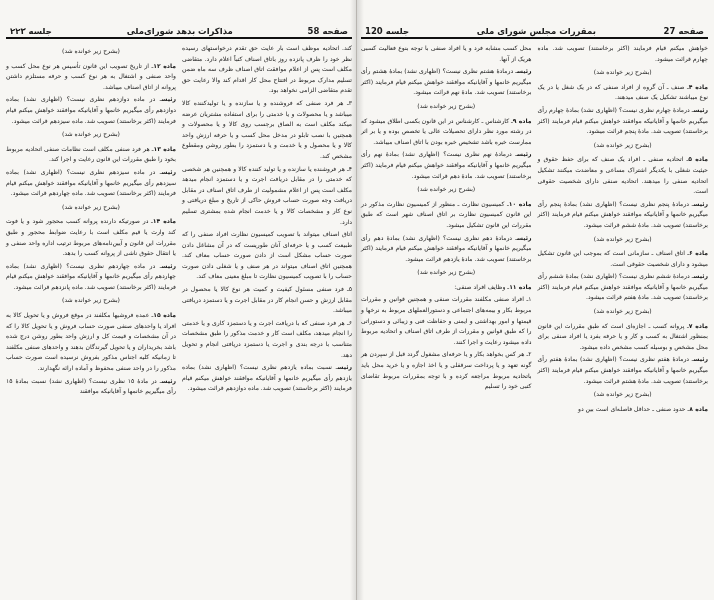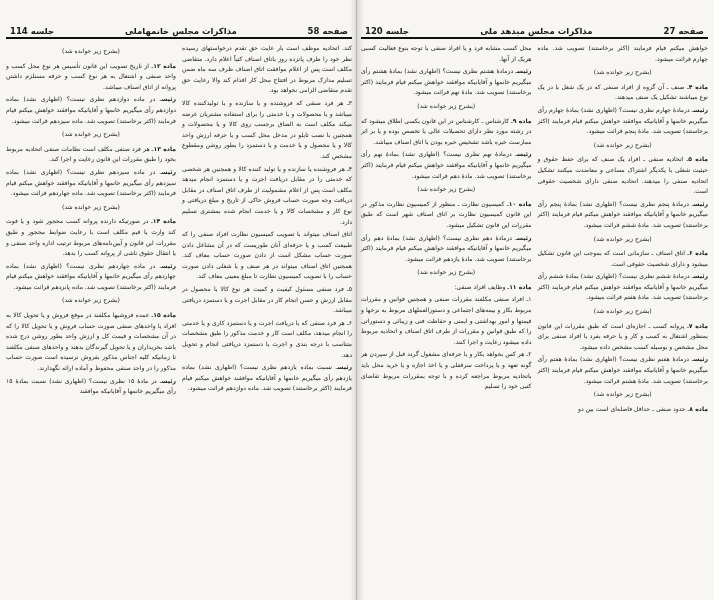--- a/index.html
+++ b/index.html
@@ -31,22 +31,22 @@
   .b { font-weight:bold; }
 </style>
 </head>
 <body>
 
 <div class="spread">
 
   <div class="page left">
     <div class="header">
       <span>صفحه 58</span>
-      <span>مذاکرات مجلس خانمها‌ملی</span>
-      <span>جلسه 114</span>
+      <span>مذاکرات بدهد شورای‌ملی</span>
+      <span>جلسه ۲۲۳</span>
     </div>
     <div class="cols">
       <div class="col">
           <div class="p">کند. اتحادیه موظف است بار عایت حق تقدم درخواستهای رسیده نظر خود را ظرف پانزده روز باتاق اصناف کتباً اعلام دارد. متقاضی مکلف است پس از اعلام موافقت اتاق اصناف ظرف سه ماه ضمن تسلیم مدارک مربوط در افتتاح محل کار اقدام کند والا رعایت حق تقدم متقاضی الزامی نخواهد بود.</div>
           <div class="p">۳ـ هر فرد صنفی که فروشنده و یا سازنده و یا تولیدکننده کالا میباشد و یا محصولات و یا خدمتی را برای استفاده مشتریان عرضه میکند مکلف است به الصاق برچسب روی کالا و یا محصولات و همچنین با نصب تابلو در مدخل محل کسب و یا حرفه ارزش واحد کالا و یا محصول و یا خدمت و یا دستمزد را بطور روشن ومقطوع مشخص کند.</div>
           <div class="p">۴ـ هر فروشنده یا سازنده و یا تولید کننده کالا و همچنین هر شخصی که خدمتی را در مقابل دریافت اجرت و یا دستمزد انجام میدهد مکلف است پس از اعلام مشمولیت از طرف اتاق اصناف در مقابل دریافت وجه صورت حساب فروش حاکی از تاریخ و مبلغ دریافتی و نوع کار و مشخصات کالا و یا خدمت انجام شده بمشتری تسلیم دارد.</div>
           <div class="p">اتاق اصناف میتواند با تصویب کمیسیون نظارت افراد صنفی را که طبیعت کسب و یا حرفه‌ای آنان طوریست که در آن مشاغل دادن صورت حساب مشکل است از دادن صورت حساب معاف کند. همچنین اتاق اصناف میتواند در هر صنف و یا شغلی دادن صورت حساب را با تصویب کمیسیون نظارت تا مبلغ معینی معاف کند.</div>
           <div class="p">۵ـ فرد صنفی مسئول کیفیت و کمیت هر نوع کالا یا محصول در مقابل ارزش و حسن انجام کار در مقابل اجرت و یا دستمزد دریافتی میباشد.</div>
           <div class="p">۶ـ هر فرد صنفی که با دریافت اجرت و یا دستمزد کاری و یا خدمتی را انجام میدهد، مکلف است کار و خدمت مذکور را طبق مشخصات متناسب با درجه بندی و اجرت یا دستمزد دریافتی انجام و تحویل دهد.</div>
           <div class="p"><span class="b">رئیس</span><span>ـ نسبت بماده یازدهم نظری نیست؟ (اظهاری نشد) بماده یازدهم رأی میگیریم خانمها و آقایانیکه موافقند خواهش میکنم قیام فرمایند (اکثر برخاستند) تصویب شد. ماده دوازدهم قرائت میشود.</span></div>
@@ -64,21 +64,21 @@
           <div class="sharh">(بشرح زیر خوانده شد)</div>
           <div class="p"><span class="b">ماده ۱۵</span><span>ـ عمده فروشیها مکلفند در موقع فروش و یا تحویل کالا به افراد یا واحدهای صنفی صورت حساب فروش و یا تحویل کالا را که در آن مشخصات و قیمت کل و ارزش واحد بطور روشن درج شده باشد بخریداران و یا تحویل گیرندگان بدهند و واحدهای صنفی مکلفند تا زمانیکه کلیه اجناس مذکور بفروش نرسیده است صورت حساب مذکور را در واحد صنفی محفوظ و آماده ارائه نگهدارند.</span></div>
           <div class="p"><span class="b">رئیس</span><span>ـ در مادهٔ ۱۵ نظری نیست؟ (اظهاری نشد) نسبت بمادهٔ ۱۵ رأی میگیریم خانمها و آقایانیکه موافقند</span></div>
         </div>
     </div>
   </div>
 
   <div class="page right">
     <div class="header">
       <span>صفحه 27</span>
-      <span>مذاکرات مجلس میدهد ملی</span>
+      <span>بمقررات مجلس شورای ملی</span>
       <span>جلسه 120</span>
     </div>
     <div class="cols">
       <div class="col">
           <div class="p">خواهش میکنم قیام فرمایند (اکثر برخاستند) تصویب شد. ماده چهارم قرائت میشود.</div>
           <div class="sharh">(بشرح زیر خوانده شد)</div>
           <div class="p"><span class="b">ماده ۴</span><span>ـ صنف ـ آن گروه از افراد صنفی که در یک شغل یا در یک نوع میباشند تشکیل یک صنف میدهند.</span></div>
           <div class="p"><span class="b">رئیس</span><span>ـ درمادهٔ چهارم نظری نیست؟ (اظهاری نشد) بمادهٔ چهارم رأی میگیریم خانمها و آقایانیکه موافقند خواهش میکنم قیام فرمایند (اکثر برخاستند) تصویب شد. مادهٔ پنجم قرائت میشود.</span></div>
           <div class="sharh">(بشرح زیر خوانده شد)</div>
           <div class="p"><span class="b">ماده ۵</span><span>ـ اتحادیه صنفی ـ افراد یک صنف که برای حفظ حقوق و حیثیت شغلی با یکدیگر اشتراک مساعی و معاضدت میکنند تشکیل اتحادیه صنفی را میدهند. اتحادیه صنفی دارای شخصیت حقوقی است.</span></div>

